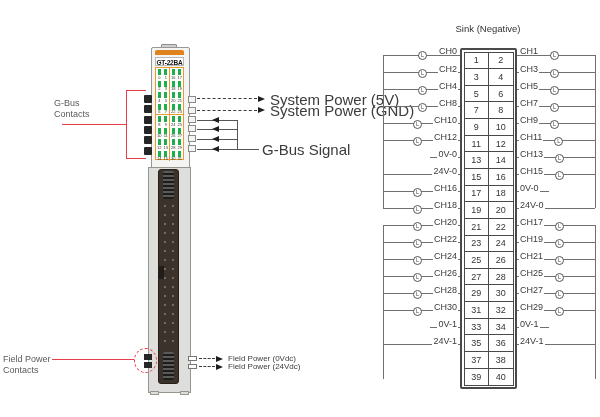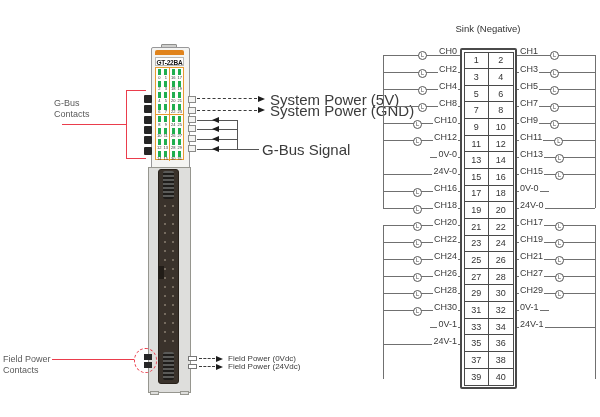--- a/index.html
+++ b/index.html
@@ -632,20 +632,27 @@
         <div class="wrow">
           <div class="wire"></div>
           <div class="lwrap la">
             <span class="plabel">CH21</span>
             <span class="lcirc">L</span>
           </div>
         </div>
         <div class="wrow">
           <div class="wire"></div>
           <div class="lwrap la">
+            <span class="plabel">CH25</span>
+            <span class="lcirc">L</span>
+          </div>
+        </div>
+        <div class="wrow">
+          <div class="wire"></div>
+          <div class="lwrap la">
             <span class="plabel">CH27</span>
             <span class="lcirc">L</span>
           </div>
         </div>
         <div class="wrow">
           <div class="wire"></div>
           <div class="lwrap la">
             <span class="plabel">CH29</span>
             <span class="lcirc">L</span>
           </div>

